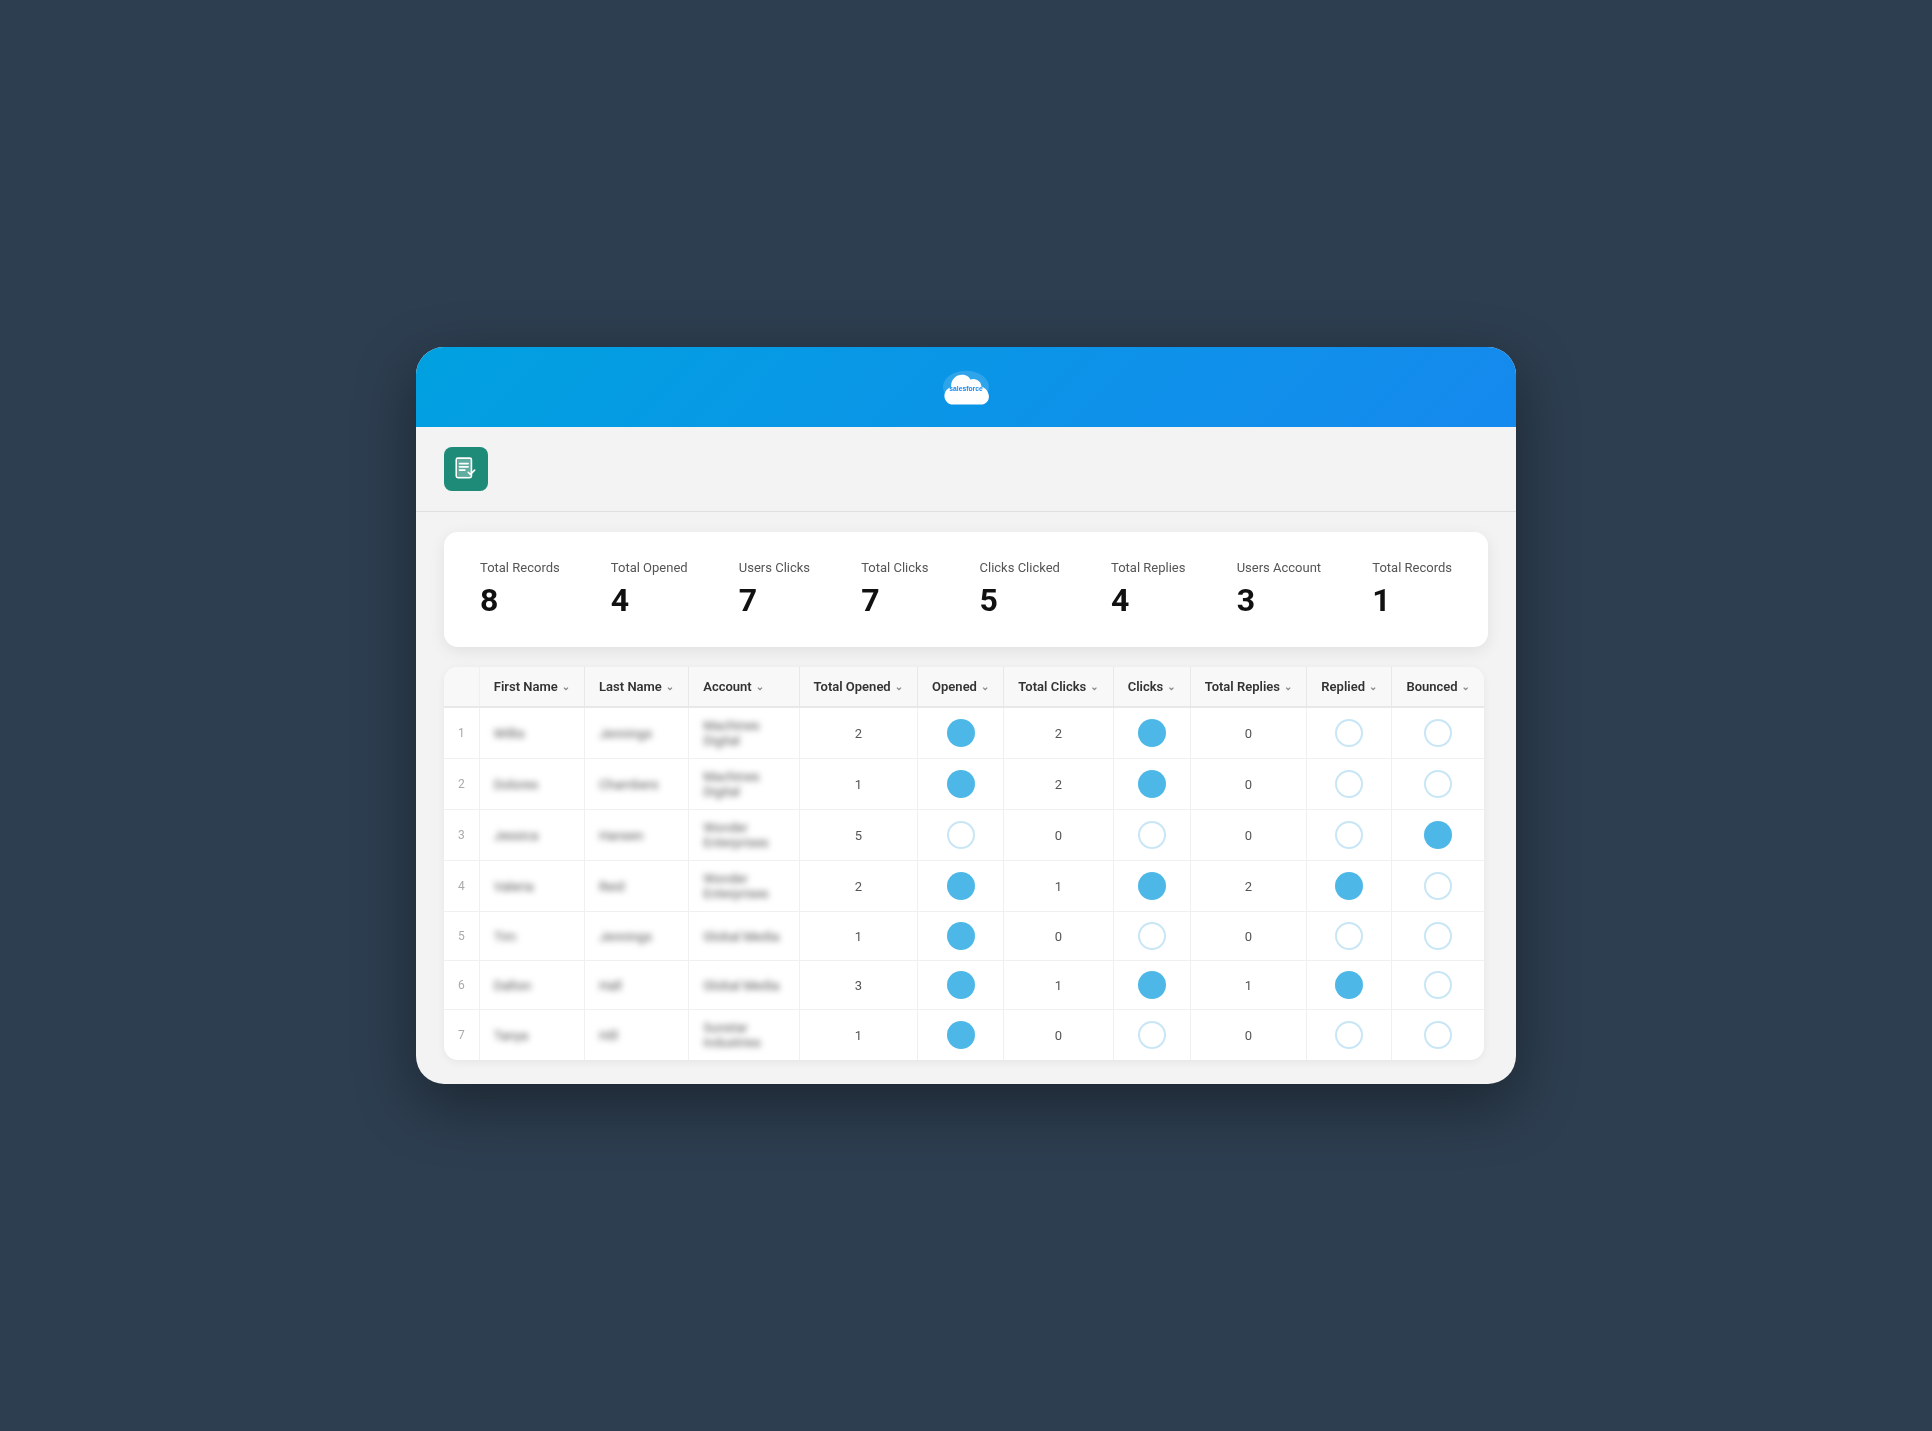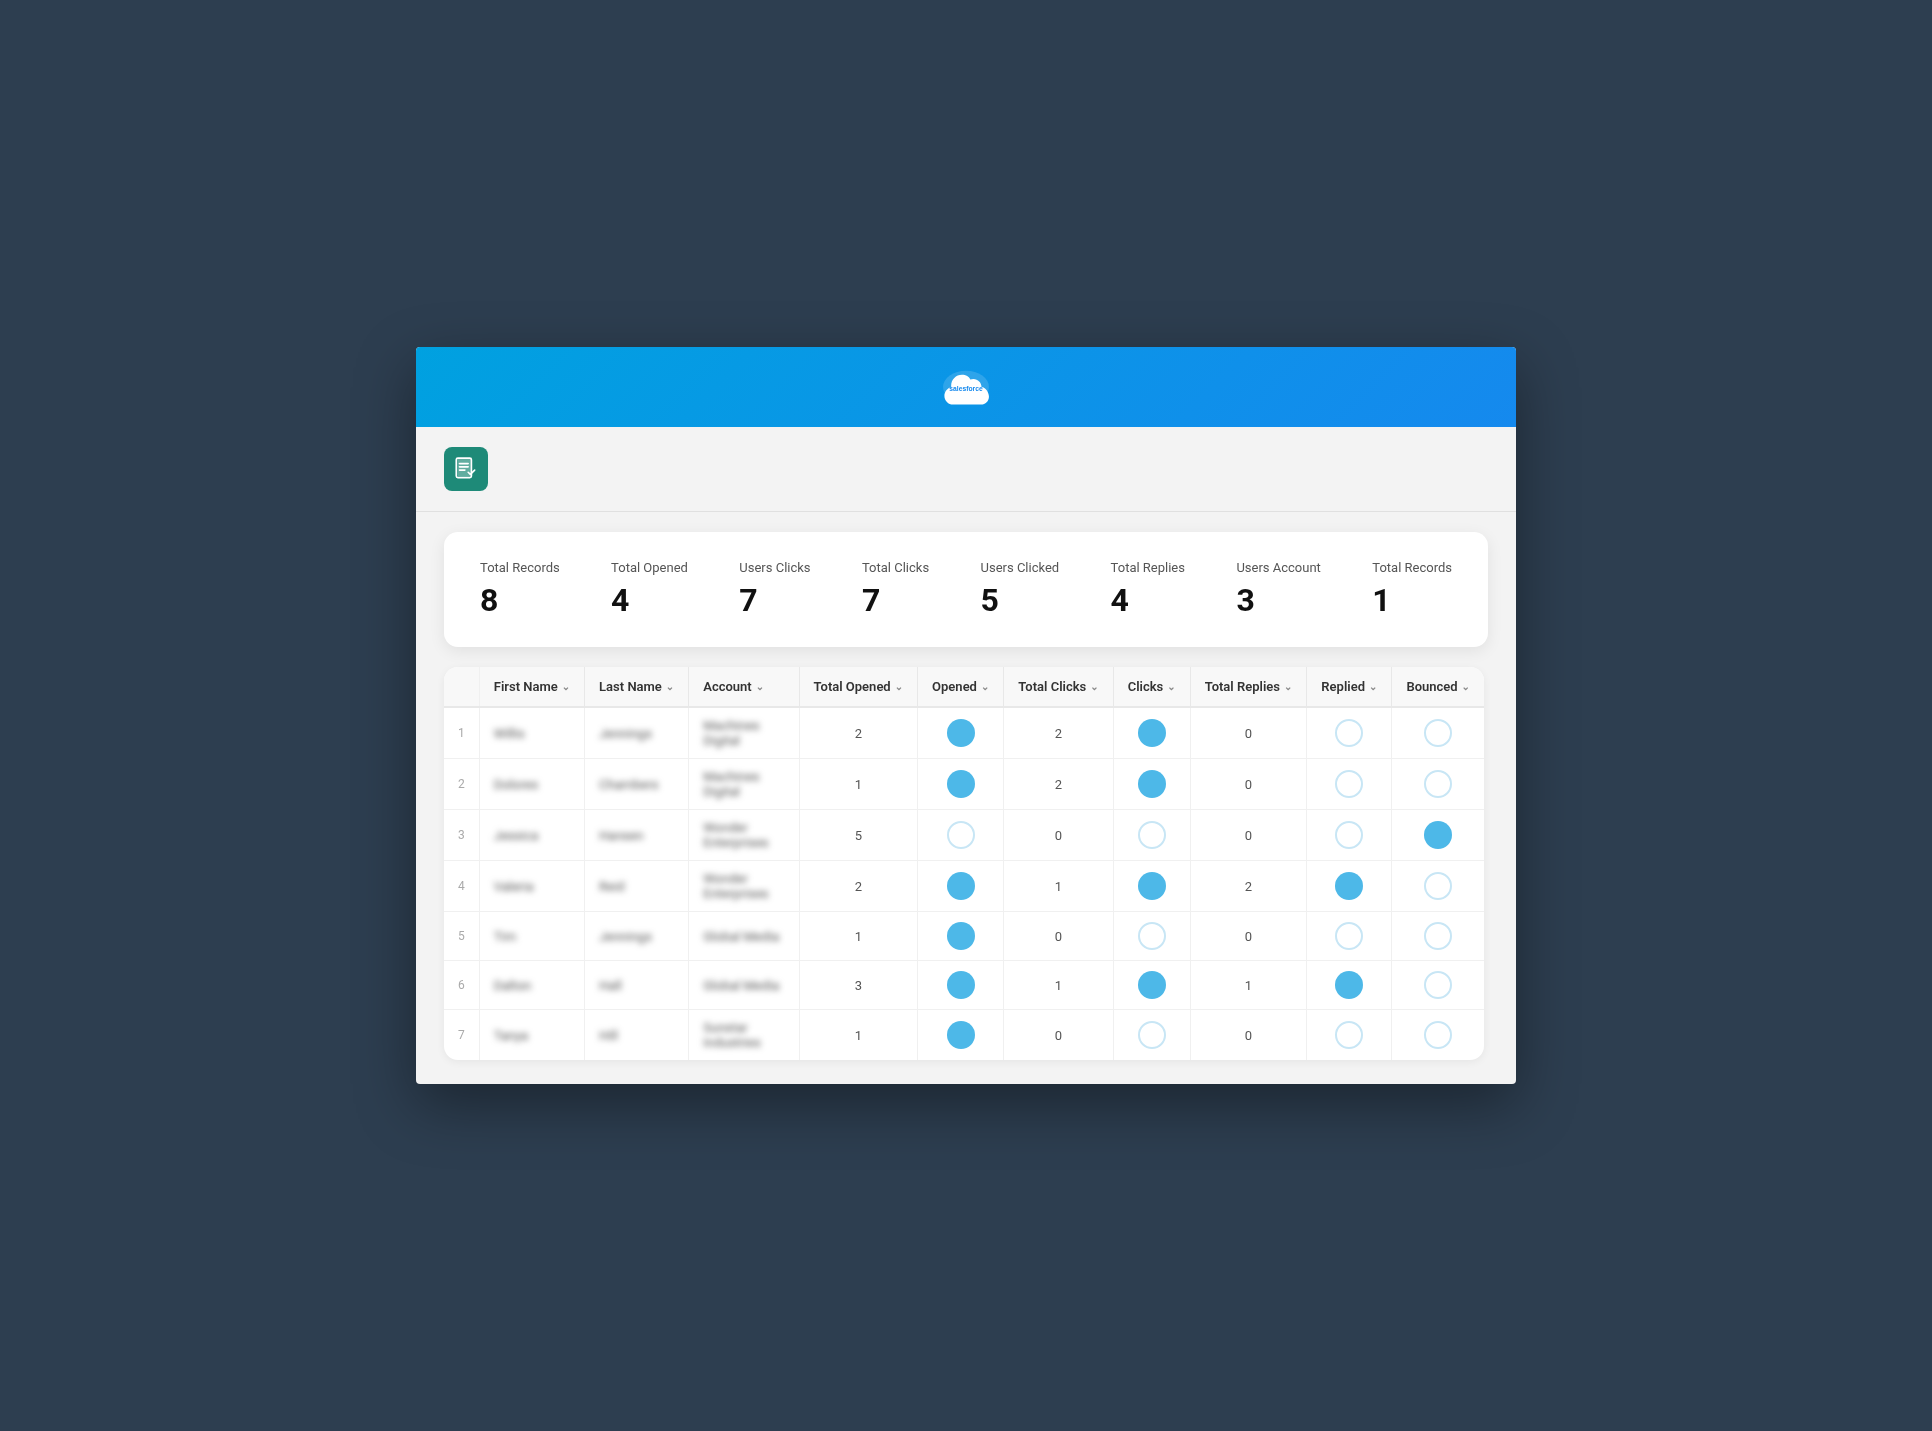--- a/index.html
+++ b/index.html
@@ -10,21 +10,21 @@
       align-items: center;
       justify-content: center;
       min-height: 100vh;
       font-family: -apple-system, BlinkMacSystemFont, 'Segoe UI', Roboto, sans-serif;
       padding: 40px;
     }
 
     .outer-window {
       width: 1100px;
       background: #f3f3f3;
-      border-radius: 4px;
+      border-radius: 28px;
       overflow: hidden;
       box-shadow: 0 20px 60px rgba(0,0,0,0.4);
     }
 
     
     .sf-header {
       background: linear-gradient(135deg, #00a1e0 0%, #1589ee 100%);
       height: 80px;
       display: flex;
       align-items: center;
@@ -255,21 +255,21 @@
       </div>
       <div class="stat-item">
         <div class="stat-label">Users  Clicks</div>
         <div class="stat-value">7</div>
       </div>
       <div class="stat-item">
         <div class="stat-label">Total Clicks</div>
         <div class="stat-value">7</div>
       </div>
       <div class="stat-item">
-        <div class="stat-label">Users Clicked</div>
+        <div class="stat-label">Clicks Clicked</div>
         <div class="stat-value">5</div>
       </div>
       <div class="stat-item">
         <div class="stat-label">Total Replies</div>
         <div class="stat-value">4</div>
       </div>
       <div class="stat-item">
         <div class="stat-label">Users Account</div>
         <div class="stat-value">3</div>
       </div>

